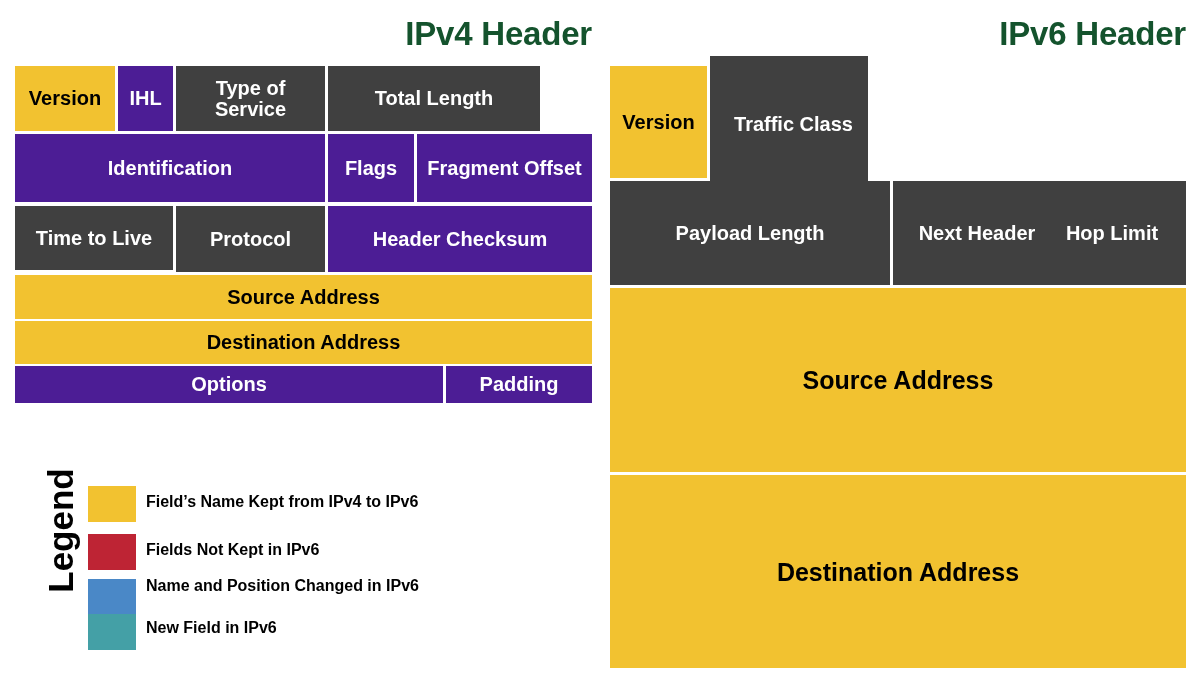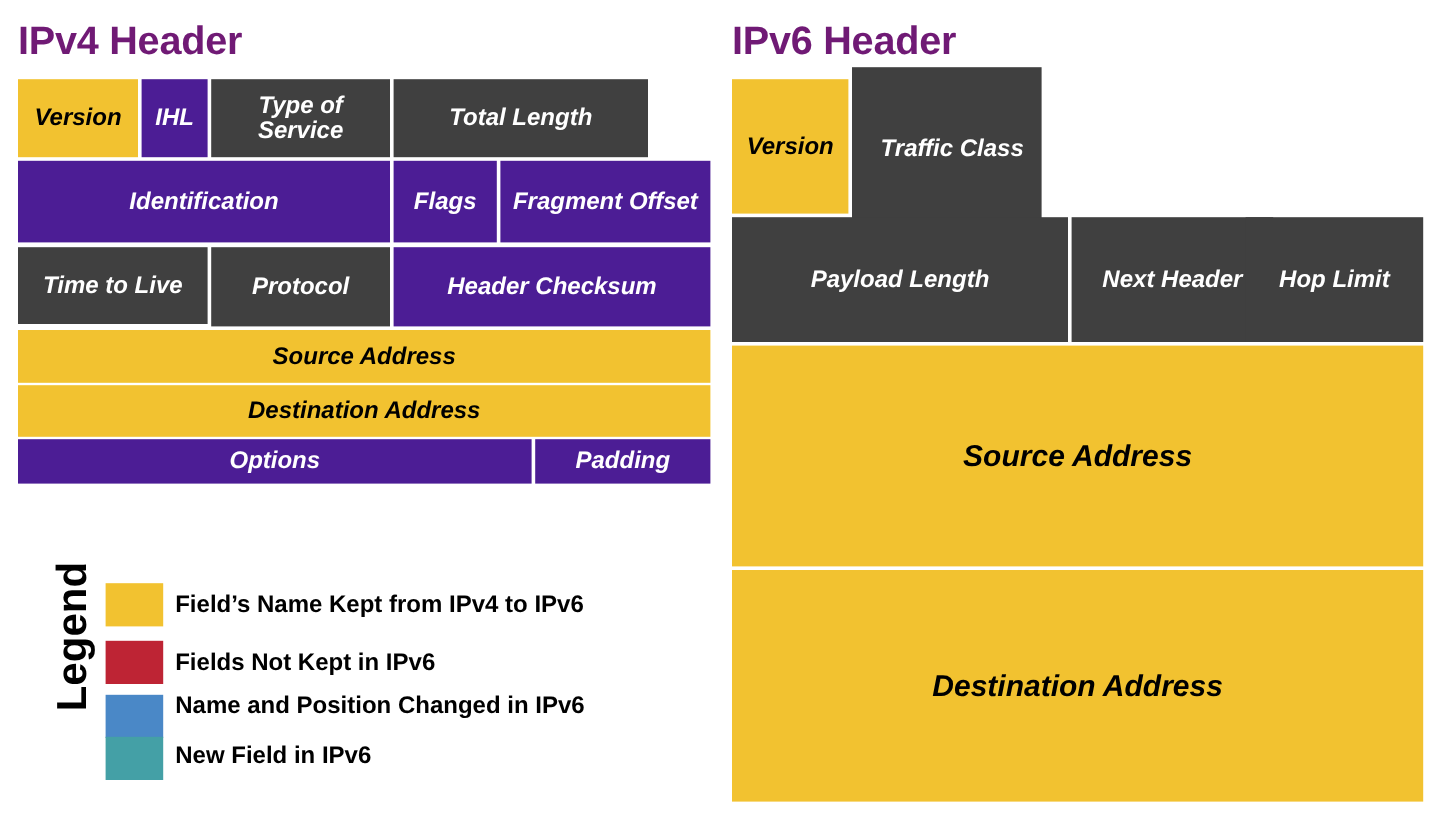--- a/index.html
+++ b/index.html
@@ -18,43 +18,43 @@
     height: 678px;
     background: #ffffff;
     overflow: hidden;
   }
 
   
   .panel-title {
     position: absolute;
     font-weight: bold;
     font-size: 33px;
-    color: #701a75;
-    text-align: left;
+    color: #14532d;
+    text-align: right;
     letter-spacing: -0.2px;
     line-height: 1;
     white-space: nowrap;
   }
   #ipv4-title { left: 15px;  top: 17px; width: 577px; }
   #ipv6-title { left: 610px; top: 17px; width: 576px; }
 
   
   .field {
     position: absolute;
     box-sizing: border-box;
     display: flex;
     align-items: center;
     justify-content: center;
     text-align: center;
     font-weight: bold;
     line-height: 1.04;
     padding: 0 3px;
     overflow: hidden;
   }
-  .field span { display: block; font-style: italic; }
+  .field span { display: block; }
 
   .c-yellow { background: #f2c230; color: #000000; }
   .c-red    { background: #4c1d95; color: #ffffff; }
   .c-blue   { background: #404040; color: #ffffff; }
   .c-teal   { background: #44a0a6; color: #ffffff; }
   .fs-21 { font-size: 20px; }
   .fs-25 { font-size: 25px; }
 
   
   #legend-title {
@@ -73,21 +73,21 @@
   }
   .legend-swatch {
     position: absolute;
     left: 88px;
     width: 48px;
     height: 36px;
   }
   .legend-label {
     position: absolute;
     left: 146px;
-    font-size: 20px;
+    font-size: 16px;
     font-weight: bold;
     color: #000000;
     white-space: nowrap;
     line-height: 1;
   }
 </style>
 </head>
 <body>
 
 <div id="canvas">

